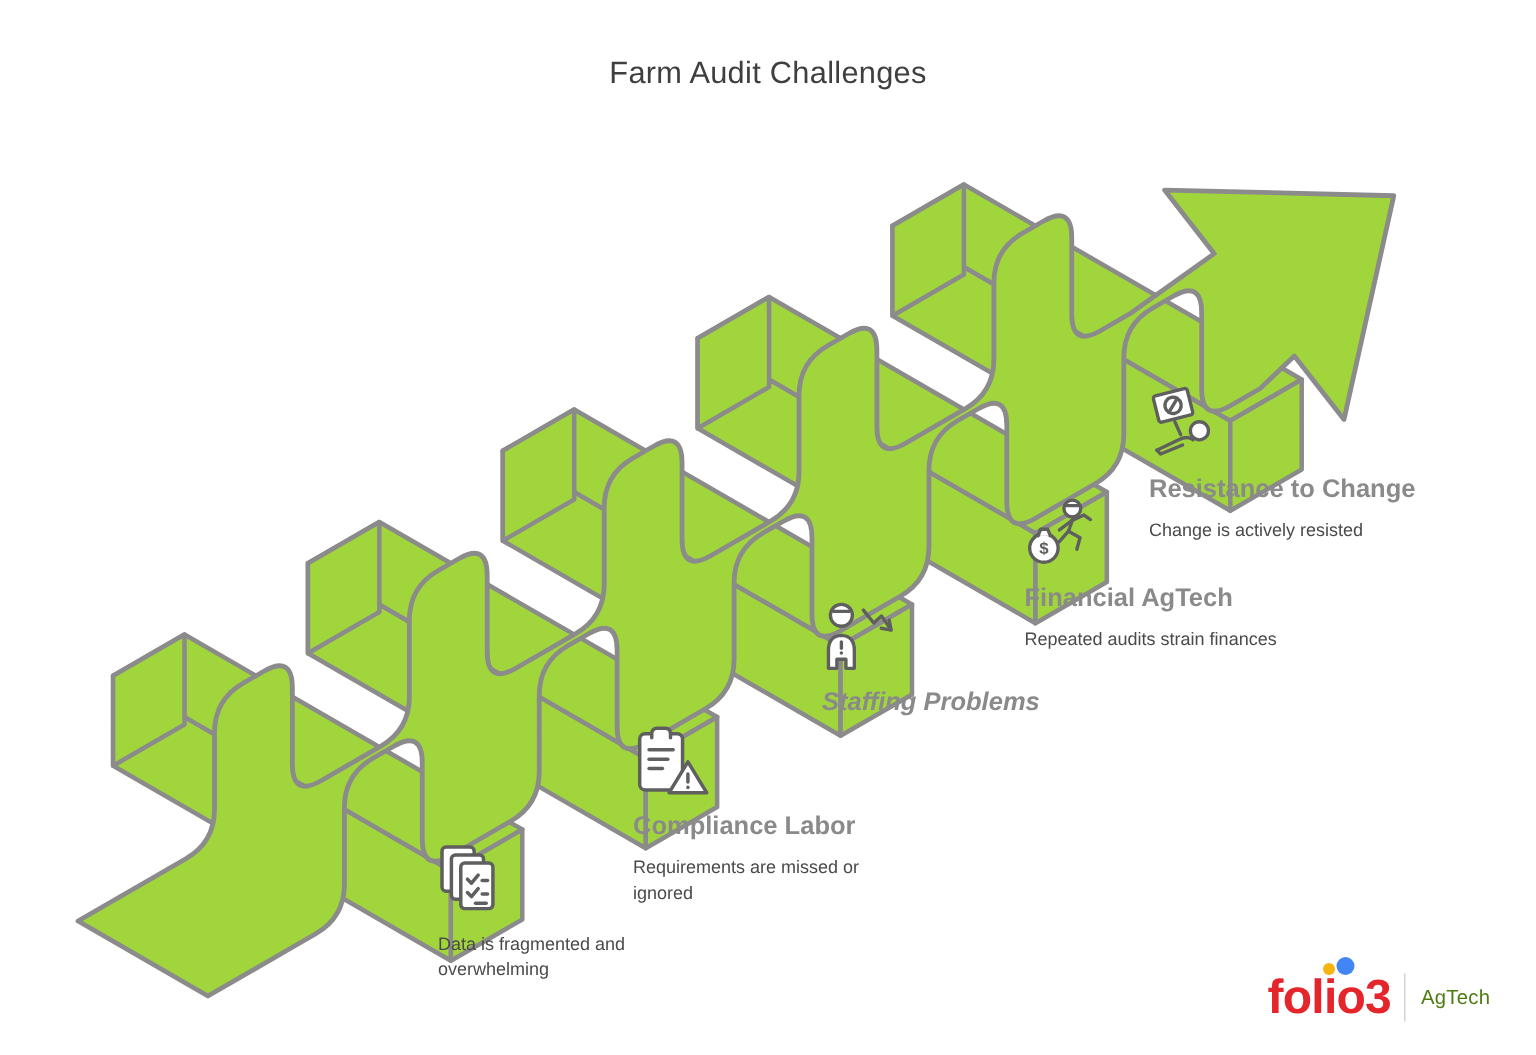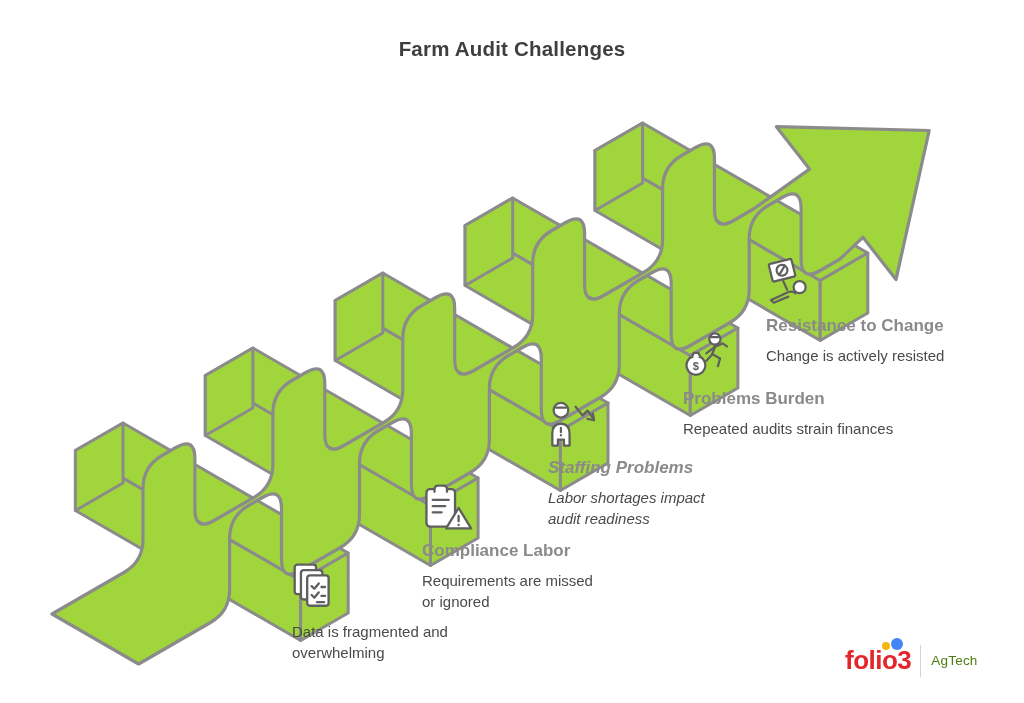--- a/index.html
+++ b/index.html
@@ -5,33 +5,33 @@
   :root{
     --ribbon-green:#a1d53c; --outline-gray:#8b8b8b; --title:#3f3f3f;
     --heading-gray:#8a8a8a; --body-text:#4a4a4a; --icon-gray:#5f5f5f;
     --logo-red:#e4252b; --logo-yellow:#f6b40e; --logo-blue:#4285f4;
   }
   *{box-sizing:border-box;}
   html,body{margin:0;padding:0;}
   body{font-family:"Liberation Sans", sans-serif; background:#fff;}
   #canvas{position:relative;width:1024px;height:703px;background:#fff;overflow:hidden;}
   .page-title{position:absolute;left:0;right:0;top:37px;text-align:center;
-    font-size:20.5px;font-weight:700;color:var(--title);letter-spacing:.2px;}
+    font-size:20.5px;font-weight:400;color:var(--title);letter-spacing:.2px;}
   #scene{position:absolute;left:0;top:0;}
   .barface{fill:var(--ribbon-green);stroke:var(--outline-gray);stroke-width:3;stroke-linejoin:round;}
   .ribbon{fill:var(--ribbon-green);stroke:var(--outline-gray);stroke-width:3.2;stroke-linejoin:round;}
   .item{position:absolute;}
   .item .icon{height:50px;margin-bottom:9px;}
   .item .icon svg{height:50px;width:auto;display:block;}
   .item h2{margin:0 0 9px 0;font-size:17px;font-weight:700;color:var(--heading-gray);}
-  .item p{margin:0;font-size:15px;line-height:1.42;color:var(--body-text);}
+  .item p{margin:0;font-size:12px;line-height:1.42;color:var(--body-text);}
   .glyph{fill:none;stroke:var(--icon-gray);stroke-width:2.6;stroke-linecap:round;stroke-linejoin:round;}
   .glyph-fill{fill:#fff;stroke:var(--icon-gray);stroke-width:2.6;stroke-linecap:round;stroke-linejoin:round;}
   .logo{position:absolute;left:845px;top:644px;display:flex;align-items:center;}
-  .brand{position:relative;font-size:26px;font-weight:700;color:var(--logo-red);letter-spacing:-.5px;line-height:1.3;}
+  .brand{position:relative;font-size:32px;font-weight:700;color:var(--logo-red);letter-spacing:-.5px;line-height:1.3;}
   .dot{position:absolute;border-radius:50%;}
   .dot-yellow{width:8px;height:8px;background:var(--logo-yellow);left:37px;top:-2px;}
   .dot-blue{width:12px;height:12px;background:var(--logo-blue);left:46px;top:-6px;}
   .logo-divider{width:1px;height:32px;background:#d4d4d4;margin:0 10px 0 9px;}
   .logo-suffix{font-size:13.5px;color:#4d7c0f;letter-spacing:.2px;}
 </style>
 </head>
 <body>
 
 <div id="canvas">
@@ -125,39 +125,38 @@
         <circle class="glyph-fill" cx="15" cy="13" r="8.5"></circle>
         <line class="glyph" x1="9" y1="10" x2="21" y2="10"></line>
         <path class="glyph-fill" d="M5,54 L5,40 Q5,29 15,28.5 Q25,29 25,40 L25,54 L18.5,54 L18.5,47 L11.5,47 L11.5,54 Z"></path>
         <line class="glyph" x1="15" y1="33.5" x2="15" y2="38.5"></line>
         <line class="glyph" x1="15" y1="42" x2="15" y2="42.2"></line>
         <path class="glyph" d="M32,9 L40,19 L46,13.5 L53,23.5"></path>
         <path class="glyph" d="M53.5,24.5 L52,16.8 M53.5,24.5 L45.8,23"></path>
       </svg>
     </div>
     <h2>Staffing Problems</h2>
-    <p>Labor shortages impact audit readiness</p>
   </div>
 
   <div class="item" style="left:683px;top:330px;width:214px;">
     <div class="icon">
       <svg viewBox="0 0 56 58">
         <circle class="glyph-fill" cx="37" cy="10.5" r="6.5"></circle>
         <line class="glyph" x1="32.5" y1="8.2" x2="41.5" y2="8.2"></line>
         <path class="glyph" d="M38,17 L34,28"></path>
         <path class="glyph" d="M36,20 L46,15.5 L51,19"></path>
         <path class="glyph" d="M35,21 L27,27"></path>
         <path class="glyph" d="M34,28 L43,33 L40.5,42"></path>
         <path class="glyph" d="M34,28 L27,36 L17.5,39.5"></path>
         <circle class="glyph-fill" cx="15" cy="41" r="11"></circle>
         <path class="glyph-fill" d="M10.5,31.5 L12.5,26.5 L18,26.5 L20,31.5"></path>
         <text x="15" y="46" font-size="13" font-weight="bold" fill="#5f5f5f" text-anchor="middle" font-family="Liberation Sans, sans-serif">$</text>
       </svg>
     </div>
-    <h2>Problems Burden</h2>
+    <h2>Financial AgTech</h2>
     <p>Repeated audits strain finances</p>
   </div>
 
   <div class="item" style="left:766px;top:257px;width:196px;">
     <div class="icon">
       <svg viewBox="0 0 56 58">
         <g transform="rotate(-14 18 15)">
           <rect class="glyph-fill" x="5" y="5" width="27" height="21" rx="2"></rect>
           <circle class="glyph" cx="18.5" cy="15.5" r="6.3"></circle>
           <line class="glyph" x1="14" y1="20" x2="23" y2="11"></line>

